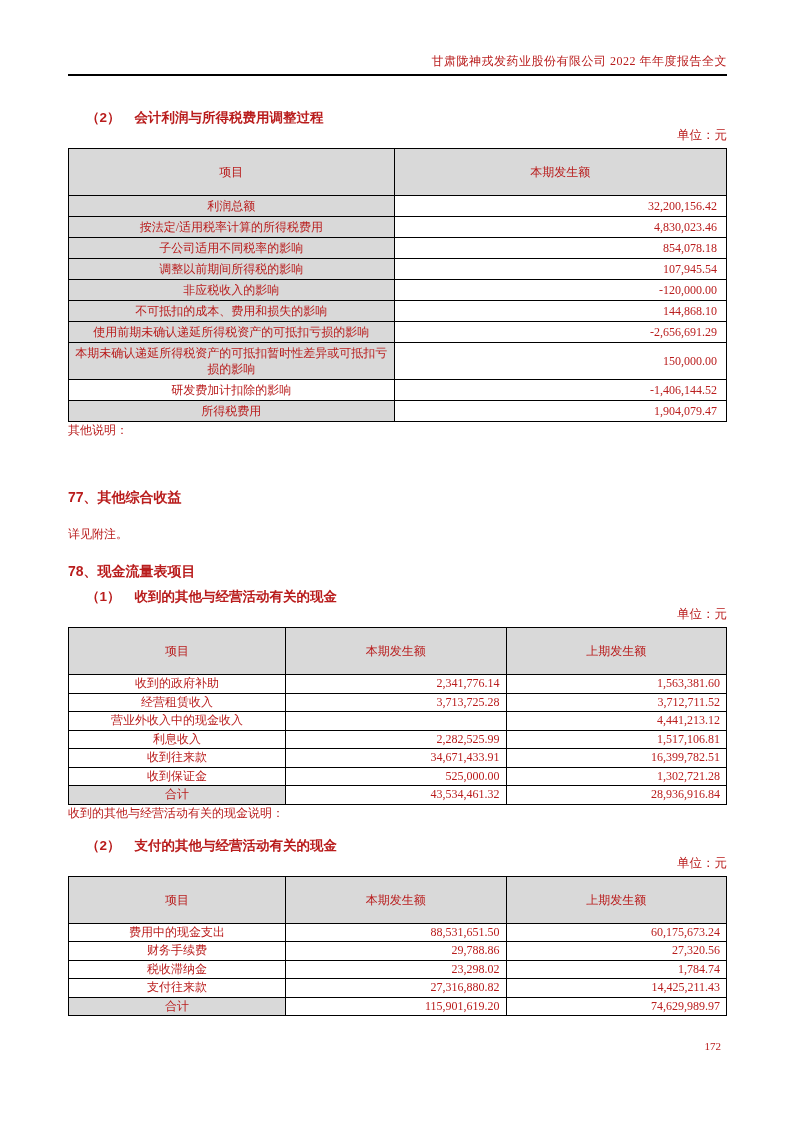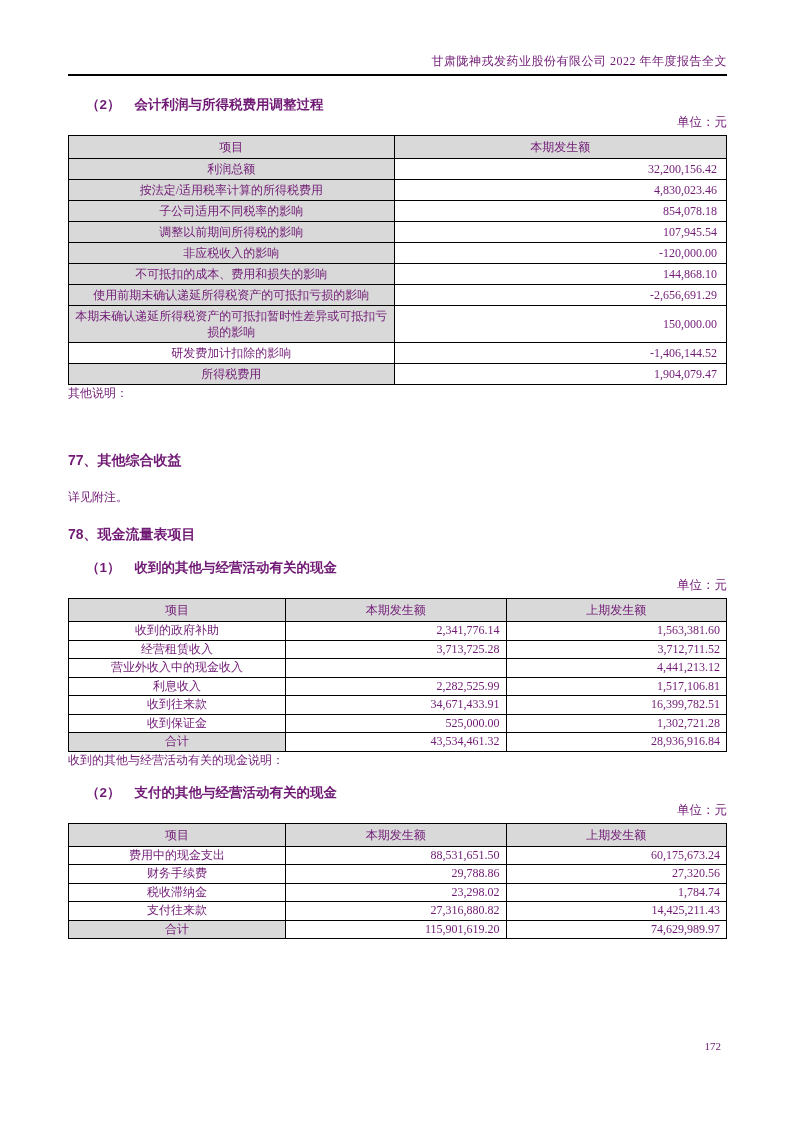--- a/index.html
+++ b/index.html
@@ -1,57 +1,57 @@
 <!DOCTYPE html>
 <html><head>
 <meta charset="utf-8">
 <style>
   html,body{margin:0;padding:0;background:#e8e8e8;}
   .page{
     position:relative;width:793px;height:1122px;margin:0 auto;background:#ffffff;
-    font-family:"Liberation Serif","DejaVu Serif",serif;color:#701a75;font-size:12px;
+    font-family:"Liberation Serif","DejaVu Serif",serif;color:#b91c1c;font-size:12px;
     overflow:hidden;box-sizing:border-box;
   }
   .header-area{
     margin:0 66px 0 68px;padding-top:53px;padding-bottom:4px;
     border-bottom:2px solid #000;text-align:right;
   }
   .header-title{font-size:12px;letter-spacing:0.5px;}
   .content{margin:0 66px 0 68px;}
   p,h2,h3,div.unit{margin:0;}
   .h-num{
     font-family:"Liberation Sans",sans-serif;font-weight:bold;font-size:14px;line-height:18px;
   }
   .h-sub{
     font-family:"Liberation Sans",sans-serif;font-weight:bold;font-size:13.5px;line-height:18px;
     padding-left:18px;
   }
   .h-sub .gap{display:inline-block;width:14px;}
   .unit{text-align:right;font-size:12.5px;line-height:17px;}
-  .mt-sec{margin-top:20px;}
+  .mt-sec{margin-top:33px;}
   .mt-unit1{margin-top:14px;}
   table{
     width:100%;border-collapse:collapse;table-layout:fixed;margin-top:4px;
     border:1.5px solid #000;
   }
   th,td{
     border:1px solid #000;font-size:12px;font-weight:normal;
     padding:2px 6px;line-height:16px;vertical-align:middle;
     overflow:hidden;word-break:break-all;
   }
-  th{background:#d9d9d9;text-align:center;padding:3px 6px;}
+  th{background:#d9d9d9;text-align:center;padding:15px 6px;}
   td.lbl{text-align:center;}
   td.val{text-align:right;padding-right:9px;}
   .shade{background:#d9d9d9;}
   .t23 td{padding:1px 6px;line-height:15.5px;}
   .note{font-size:12px;line-height:16px;}
   .body-text{margin-top:20px;font-size:12px;line-height:16px;}
   .mt-77{margin-top:50px;}
   .mt-78{margin-top:20px;}
-  .mt-sub1{margin-top:16px;}
+  .mt-sub1{margin-top:8px;}
   .mt-unit2{margin-top:16px;}
   .mt-sub2{margin-top:16px;}
   .mt-unit3{margin-top:12px;}
   .page-number{position:absolute;top:1040px;right:72px;font-size:11px;}
 </style>
 </head>
 <body>
 
 <div class="page">
 

